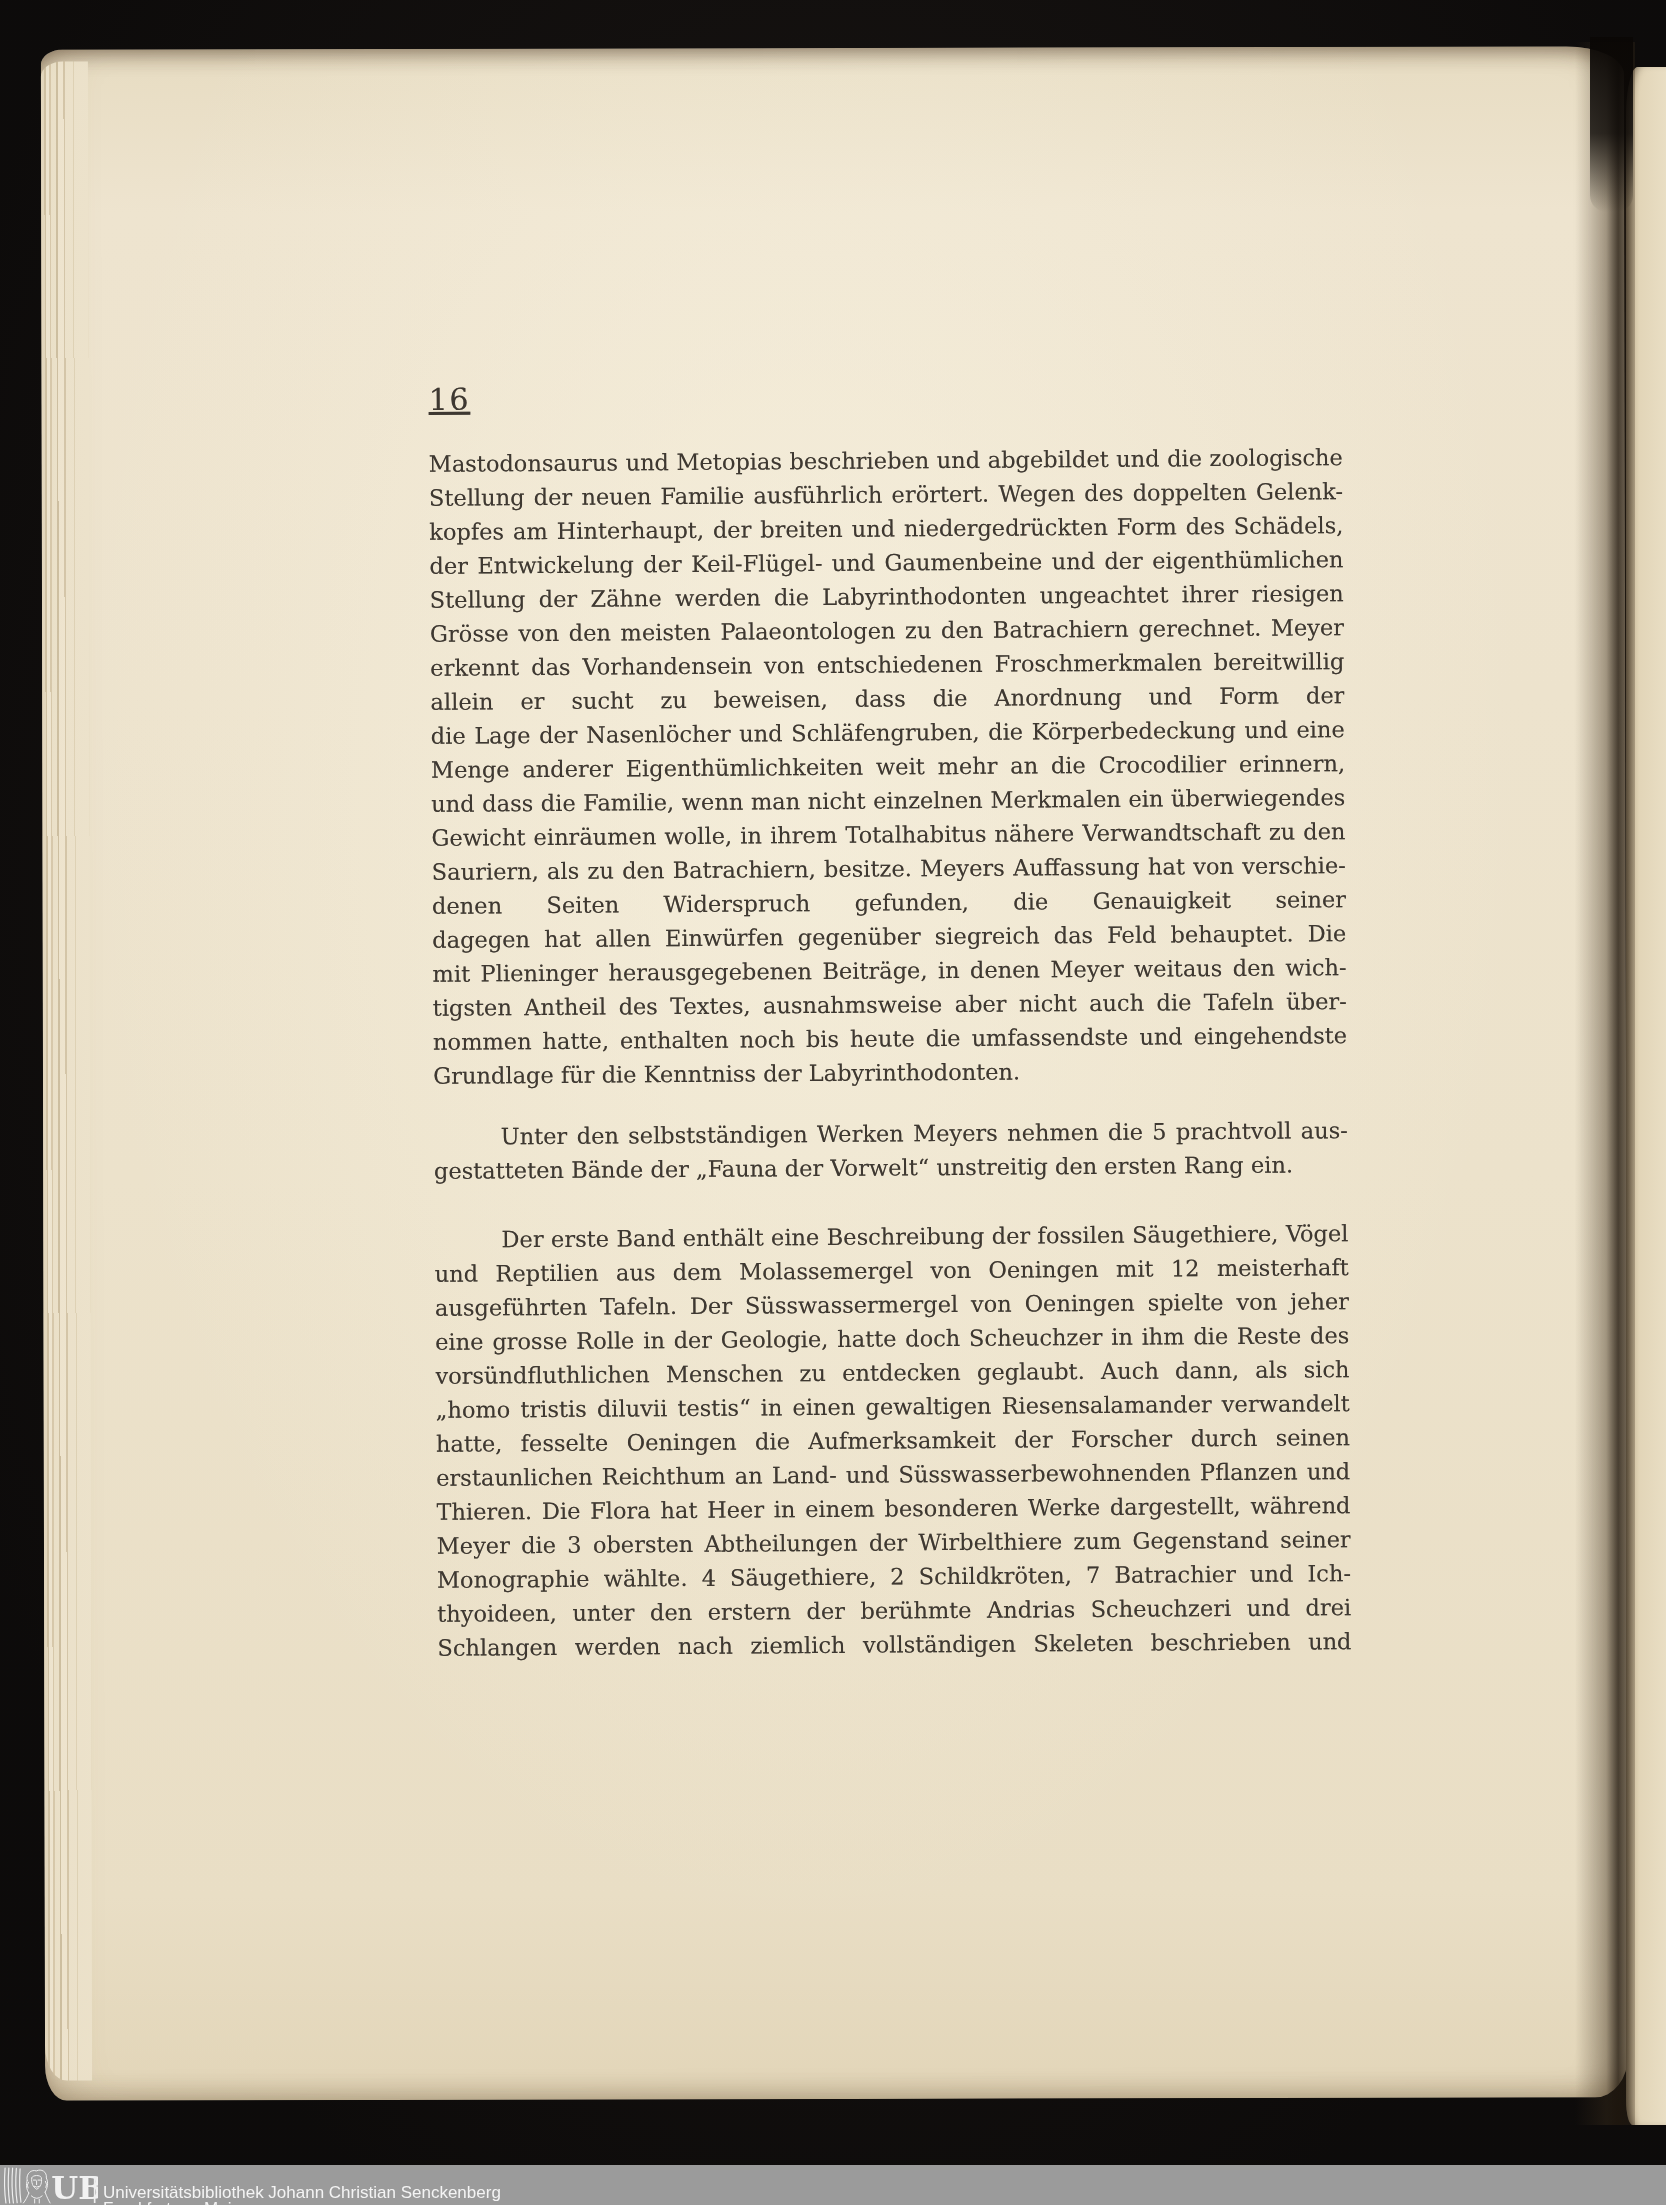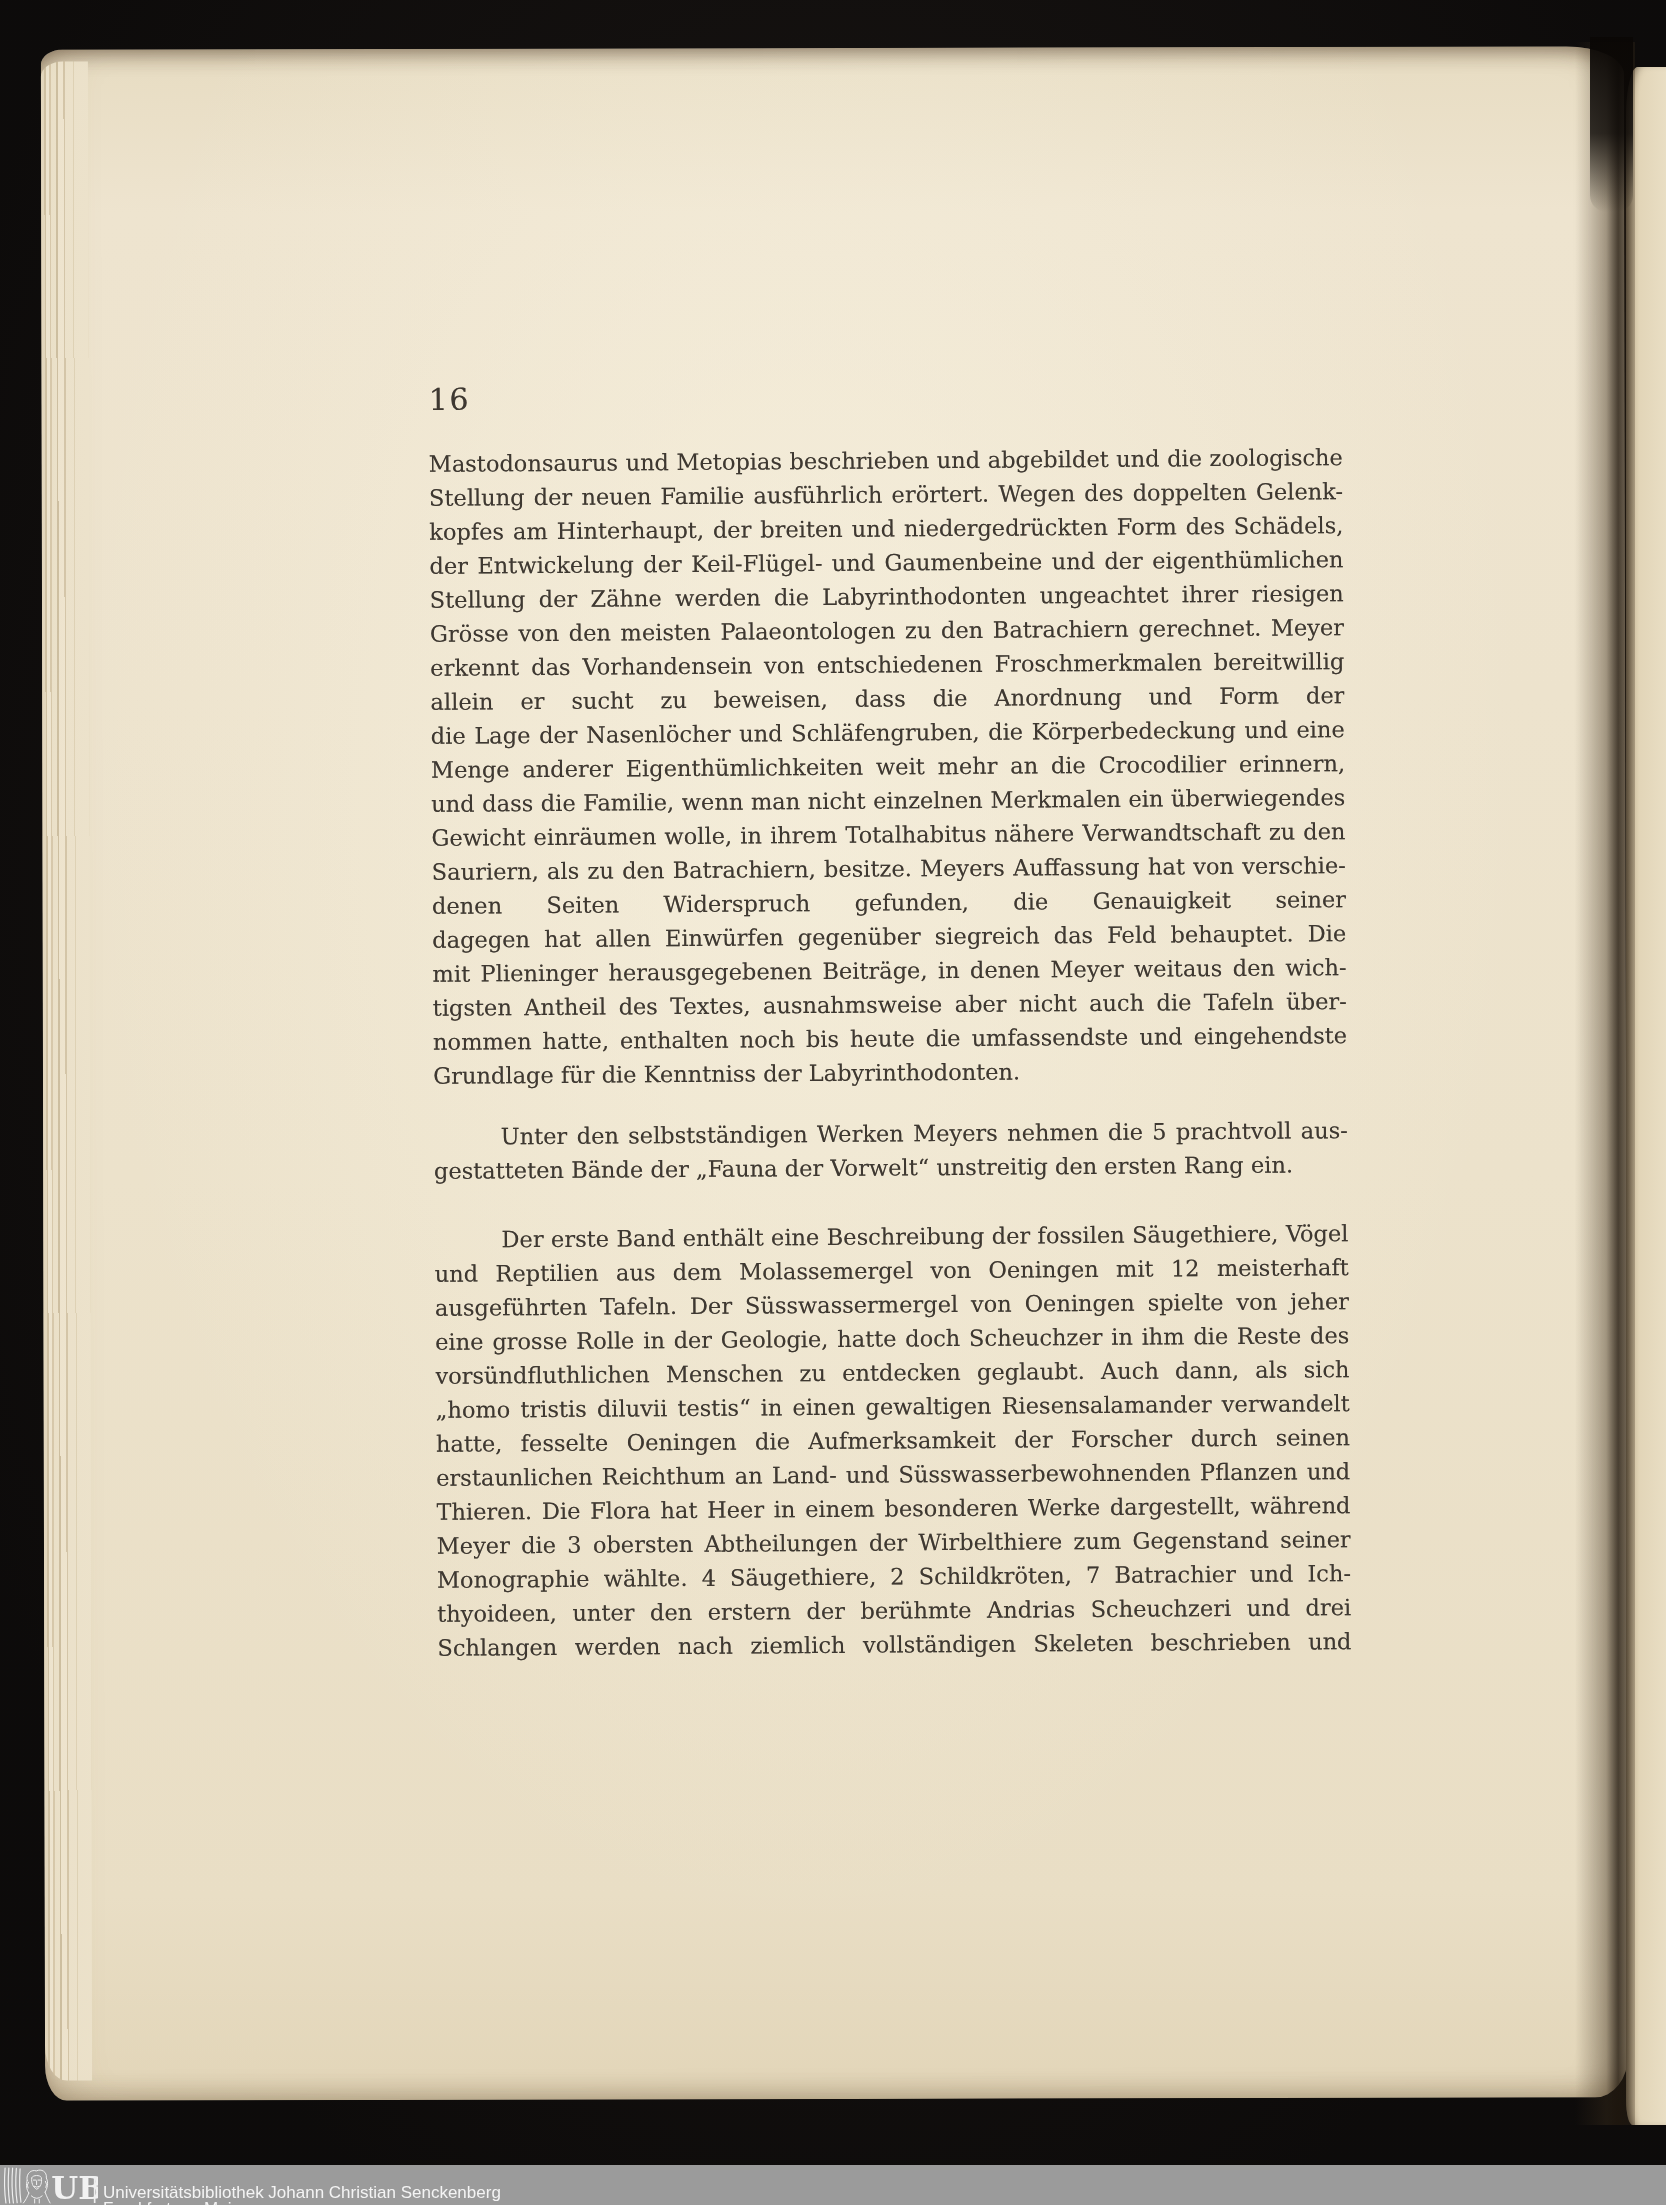--- a/index.html
+++ b/index.html
@@ -97,20 +97,21 @@
   .page-number{
     position:absolute;
     left:387px; top:336px;
     transform:rotate(-0.3deg);
     color:var(--ink);
     font-family:"DejaVu Serif","Liberation Serif",serif;
     font-size:30px;
     line-height:30px;
     letter-spacing:1.7px;
     text-shadow:0 0 0.4px rgba(62,56,49,.5);
+    text-decoration:underline;
   }
   .para{margin:0;}
   .para:nth-child(2){margin-top:27px;}
   .para:nth-child(3){margin-top:35px;}
   .tline{
     height:34px;
     line-height:34px;
     overflow:hidden;
     text-align:justify;
     text-align-last:justify;

